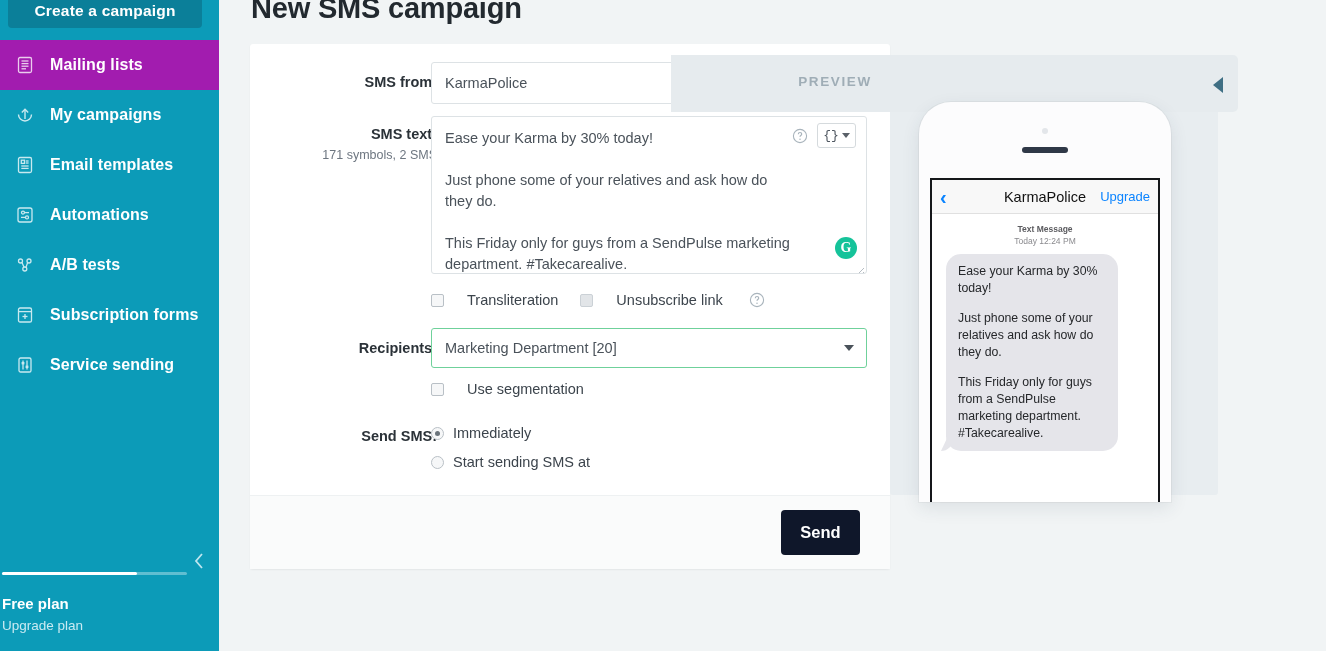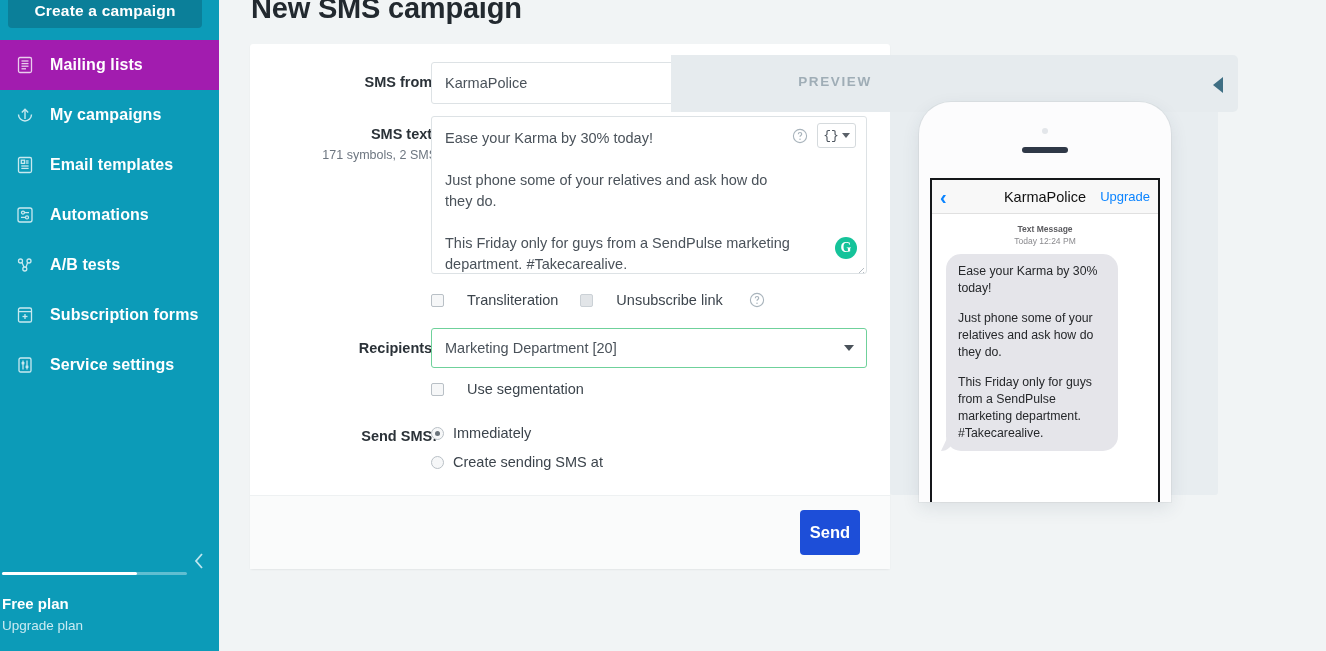--- a/index.html
+++ b/index.html
@@ -96,22 +96,22 @@
   }
   .card-body { position: relative; height: 451px; }
   .card-footer {
     position: absolute; left: 0; bottom: 0;
     width: 100%; height: 74px;
     background: #fafbfb;
     border-top: 1px solid #eef1f2;
   }
   .send-btn {
     position: absolute; right: 30px; top: 14px;
-    width: 60px; height: 45px;
-    background: #1d4ed8;
+    width: 79px; height: 45px;
+    background: #0f172a;
     border: none; border-radius: 4px;
     color: #fff; font-size: 16.5px; font-weight: bold;
     font-family: "Liberation Sans", sans-serif;
     cursor: pointer;
   }
 
   .field-row { position: absolute; left: 0; width: 100%; }
   .field-label {
     position: absolute; left: 0; width: 187px;
     text-align: right;
@@ -410,21 +410,21 @@
       <div class="nav-item">
         <span class="nav-icon">
           <svg width="20" height="20" viewBox="0 0 20 20" fill="none" stroke="#ffffff" stroke-width="1.3">
             <rect x="4" y="3" width="12" height="14" rx="1.6"></rect>
             <line x1="8" y1="5.5" x2="8" y2="14.5"></line>
               <line x1="12" y1="5.5" x2="12" y2="14.5"></line>
             <rect x="6.6" y="7" width="2.8" height="2.4" fill="#ffffff" stroke="none"></rect>
             <rect x="10.6" y="10.6" width="2.8" height="2.4" fill="#ffffff" stroke="none"></rect>
           </svg>
         </span>
-        <span>Service settings</span>
+        <span>Service sending</span>
       </div>
     </nav>
 
     <div class="sidebar-collapse">
       <svg width="14" height="18" viewBox="0 0 14 18" fill="none" stroke="#bfe6ef" stroke-width="1.8">
         <path d="M10 2L4 9l6 7"></path>
       </svg>
     </div>
 
     <div class="plan-block">
@@ -539,21 +539,21 @@
 
         <div class="field-row" style="top:373px;">
           <div class="field-label" style="top:11px;">Send SMS:</div>
           <div class="field-control" style="top:8px;">
             <div class="radio-row">
               <span class="radio checked"></span>
               <span class="radio-label">Immediately</span>
             </div>
             <div class="radio-row">
               <span class="radio"></span>
-              <span class="radio-label">Create sending SMS at</span>
+              <span class="radio-label">Start sending SMS at</span>
             </div>
           </div>
         </div>
 
       </div>
 
       <div class="card-footer">
         <button class="send-btn">Send</button>
       </div>
     </div>

